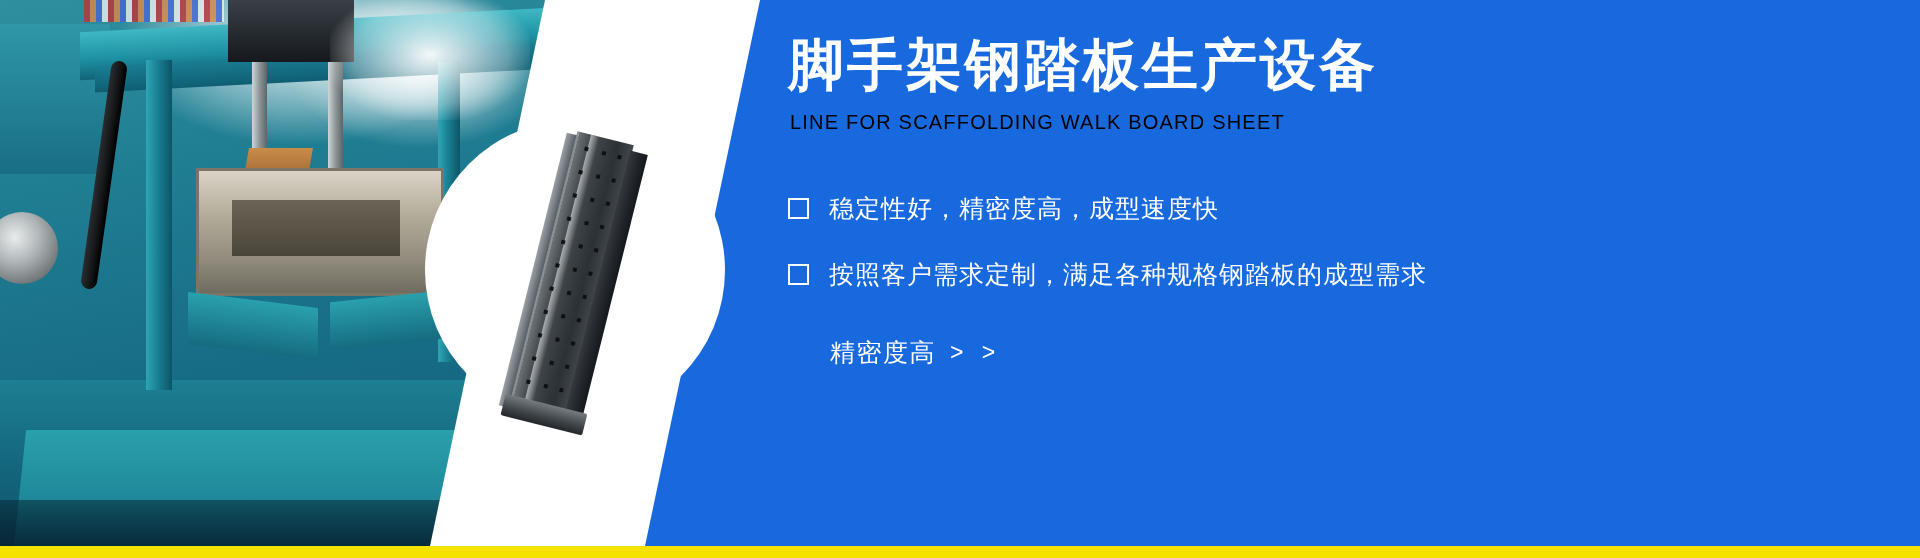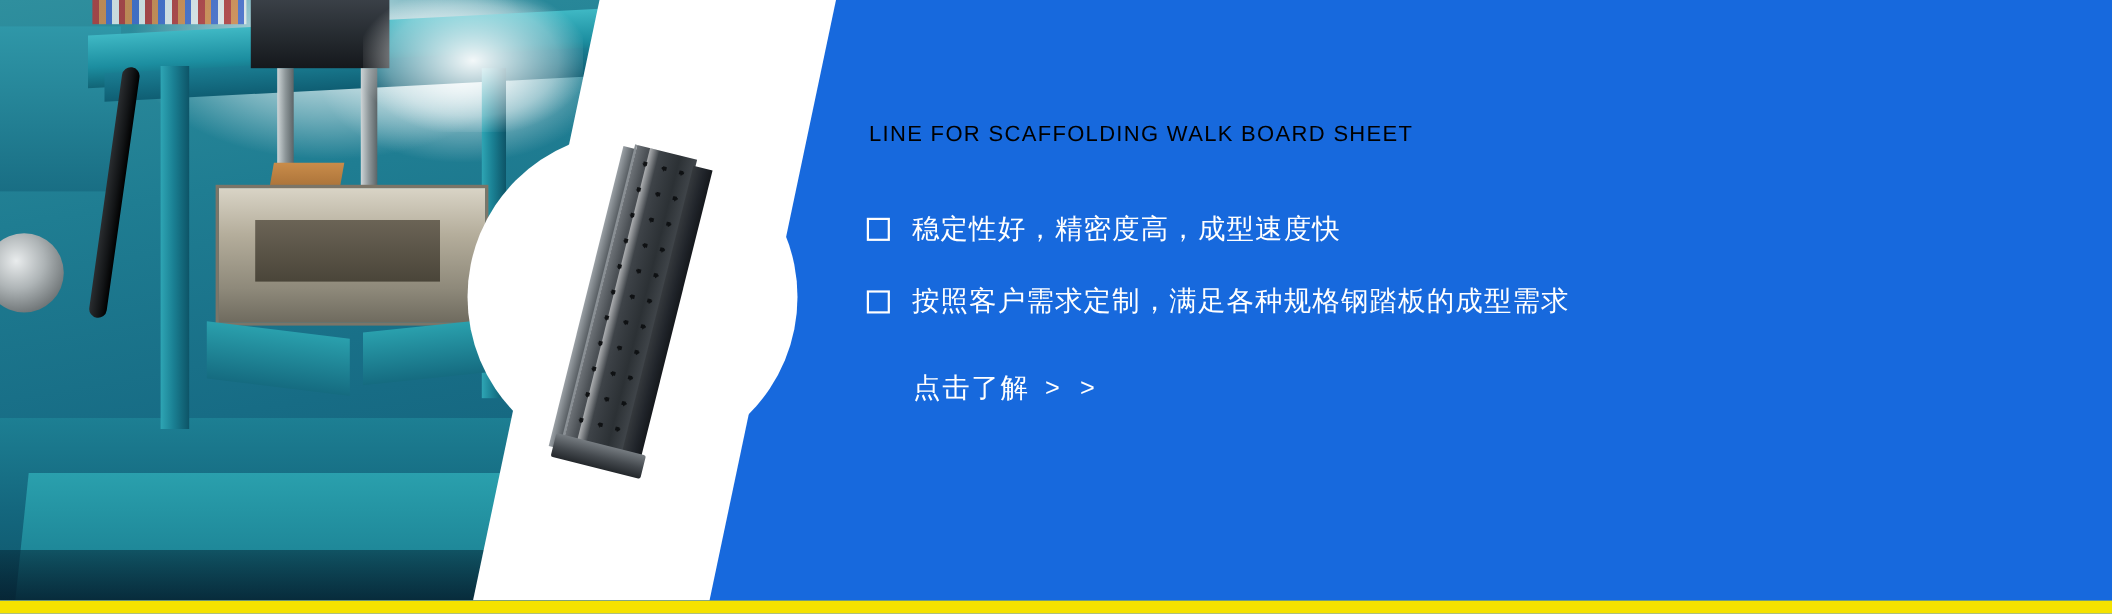--- a/index.html
+++ b/index.html
@@ -337,34 +337,35 @@
         <div id="plank-hilite"></div>
       </div>
       <div id="plank-holes"></div>
       <div id="plank-edge-r"></div>
       <div id="plank-cap"></div>
     </div>
   </div>
 
   <div id="text-block">
 
+    <div id="headline">脚手架钢踏板生产设备</div>
 
     <div id="subhead">LINE FOR SCAFFOLDING WALK BOARD SHEET</div>
 
     <div class="bullet-row" id="bullet-row-0">
       <span class="bullet-box"></span>
       <span class="bullet-text">稳定性好，精密度高，成型速度快</span>
     </div>
 
     <div class="bullet-row" id="bullet-row-1">
       <span class="bullet-box"></span>
       <span class="bullet-text">按照客户需求定制，满足各种规格钢踏板的成型需求</span>
     </div>
 
     <a id="cta" href="#">
-      <span id="cta-label">点击了解</span>
+      <span id="cta-label">精密度高</span>
       <span id="cta-arrows">&gt; &gt;</span>
     </a>
 
   </div>
 
   <div id="bottom-strip"></div>
 </div>
 
 </body></html>

